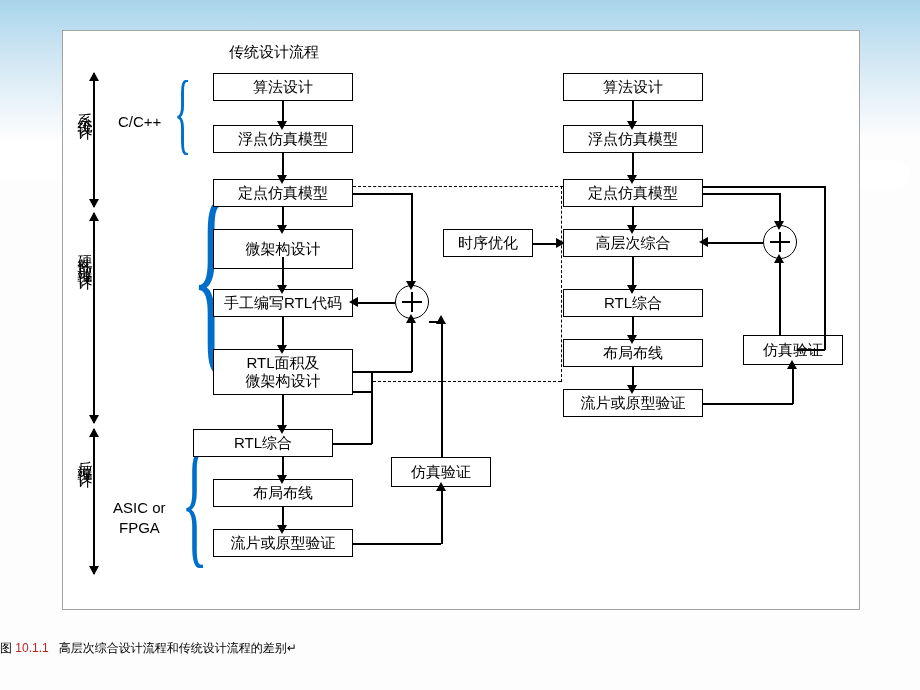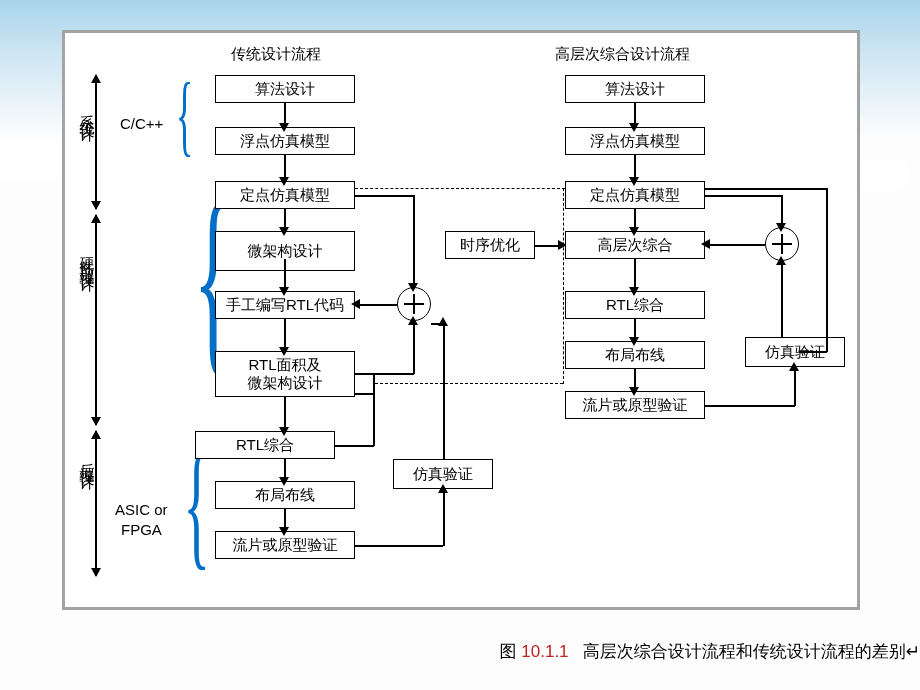--- a/index.html
+++ b/index.html
@@ -1,52 +1,51 @@
 <!DOCTYPE html>
 <html><head>
 <meta charset="utf-8">
 <style>
 *{box-sizing:border-box;margin:0;padding:0}
 body{width:920px;height:690px;background:linear-gradient(180deg,#a8d4eb 0%,#cfe6f3 8%,#fdfdfd 20%,#fdfdfd 100%);font-family:"Microsoft YaHei","SimSun",sans-serif;position:relative;overflow:hidden}
 .cloud{position:absolute;background:#fff;border-radius:50px;opacity:.9}
 .cloud1{width:120px;height:40px;left:-30px;top:140px}
 .cloud2{width:80px;height:30px;right:10px;top:160px}
-.frame{position:absolute;left:62px;top:30px;width:798px;height:580px;border:3px solid #a3a3a3;background:#fff}
+.frame{position:absolute;left:62px;top:30px;width:798px;height:580px;border:1px solid #a3a3a3;background:#fff}
 .box{position:absolute;border:1.5px solid #000;background:#fff;display:flex;align-items:center;justify-content:center;font-size:15px;padding:3px 8px;text-align:center;white-space:nowrap}
 .lbl{position:absolute;font-size:15px}
 .vtext{position:absolute;writing-mode:vertical-rl;text-orientation:upright;font-size:15px;letter-spacing:4px}
 .plus{position:absolute;width:34px;height:34px;border:1.5px solid #000;border-radius:50%;background:#fff;display:flex;align-items:center;justify-content:center}
 .plus::before,.plus::after{content:"";position:absolute;background:#000}
 .plus::before{width:20px;height:1.5px}
 .plus::after{width:1.5px;height:20px}
 .arrow-v{position:absolute;width:1.5px;background:#000}
 .arrow-v::before,.arrow-v::after{content:"";position:absolute;left:50%;transform:translateX(-50%);width:0;height:0;border-left:5px solid transparent;border-right:5px solid transparent}
 .arrow-v.both::before{top:-1px;border-bottom:9px solid #000}
 .arrow-v.both::after{bottom:-1px;border-top:9px solid #000}
 .line-h{position:absolute;height:1.5px;background:#000}
 .line-v{position:absolute;width:1.5px;background:#000}
 .arr-r{position:absolute;width:0;height:0;border-top:5px solid transparent;border-bottom:5px solid transparent;border-left:9px solid #000}
 .arr-l{position:absolute;width:0;height:0;border-top:5px solid transparent;border-bottom:5px solid transparent;border-right:9px solid #000}
 .arr-d{position:absolute;width:0;height:0;border-left:5px solid transparent;border-right:5px solid transparent;border-top:9px solid #000}
 .arr-u{position:absolute;width:0;height:0;border-left:5px solid transparent;border-right:5px solid transparent;border-bottom:9px solid #000}
 .dash-h{position:absolute;height:0;border-top:1.5px dashed #000}
 .brace{position:absolute;font-size:90px;color:#006fc9;transform:scaleX(.4);font-family:"Times New Roman",serif}
-.caption{position:absolute;left:0;width:920px;top:640px;text-align:right;font-size:17px}
+.caption{position:absolute;left:0;width:920px;top:640px;text-align:left;font-size:12px}
 .caption .num{color:#b22}
 </style>
 </head>
 <body>
 
 <div class="cloud cloud1"></div>
 <div class="cloud cloud2"></div>
 
 <div class="frame">
 
 <div class="lbl" style="left:166px;top:12px">传统设计流程</div>
-<div class="lbl" style="left:490px;top:12px">高层次综合设计流程</div>
 
 <div class="arrow-v both" style="left:30px;top:42px;height:134px"></div>
 <div class="vtext" style="left:12px;top:70px">系统设计</div>
 <div class="arrow-v both" style="left:30px;top:182px;height:210px"></div>
 <div class="vtext" style="left:12px;top:212px">硬件前端设计</div>
 <div class="arrow-v both" style="left:30px;top:398px;height:145px"></div>
 <div class="vtext" style="left:12px;top:418px">后端设计</div>
 
 <div class="brace" style="left:98px;top:30px">{</div>
 <div class="lbl" style="left:55px;top:82px">C/C++</div>

